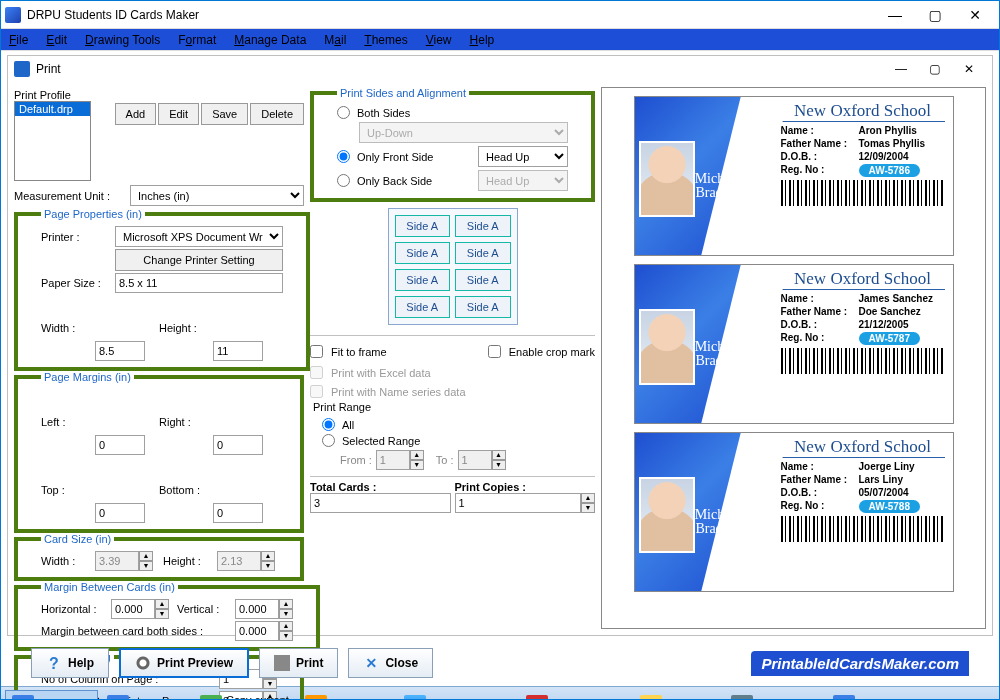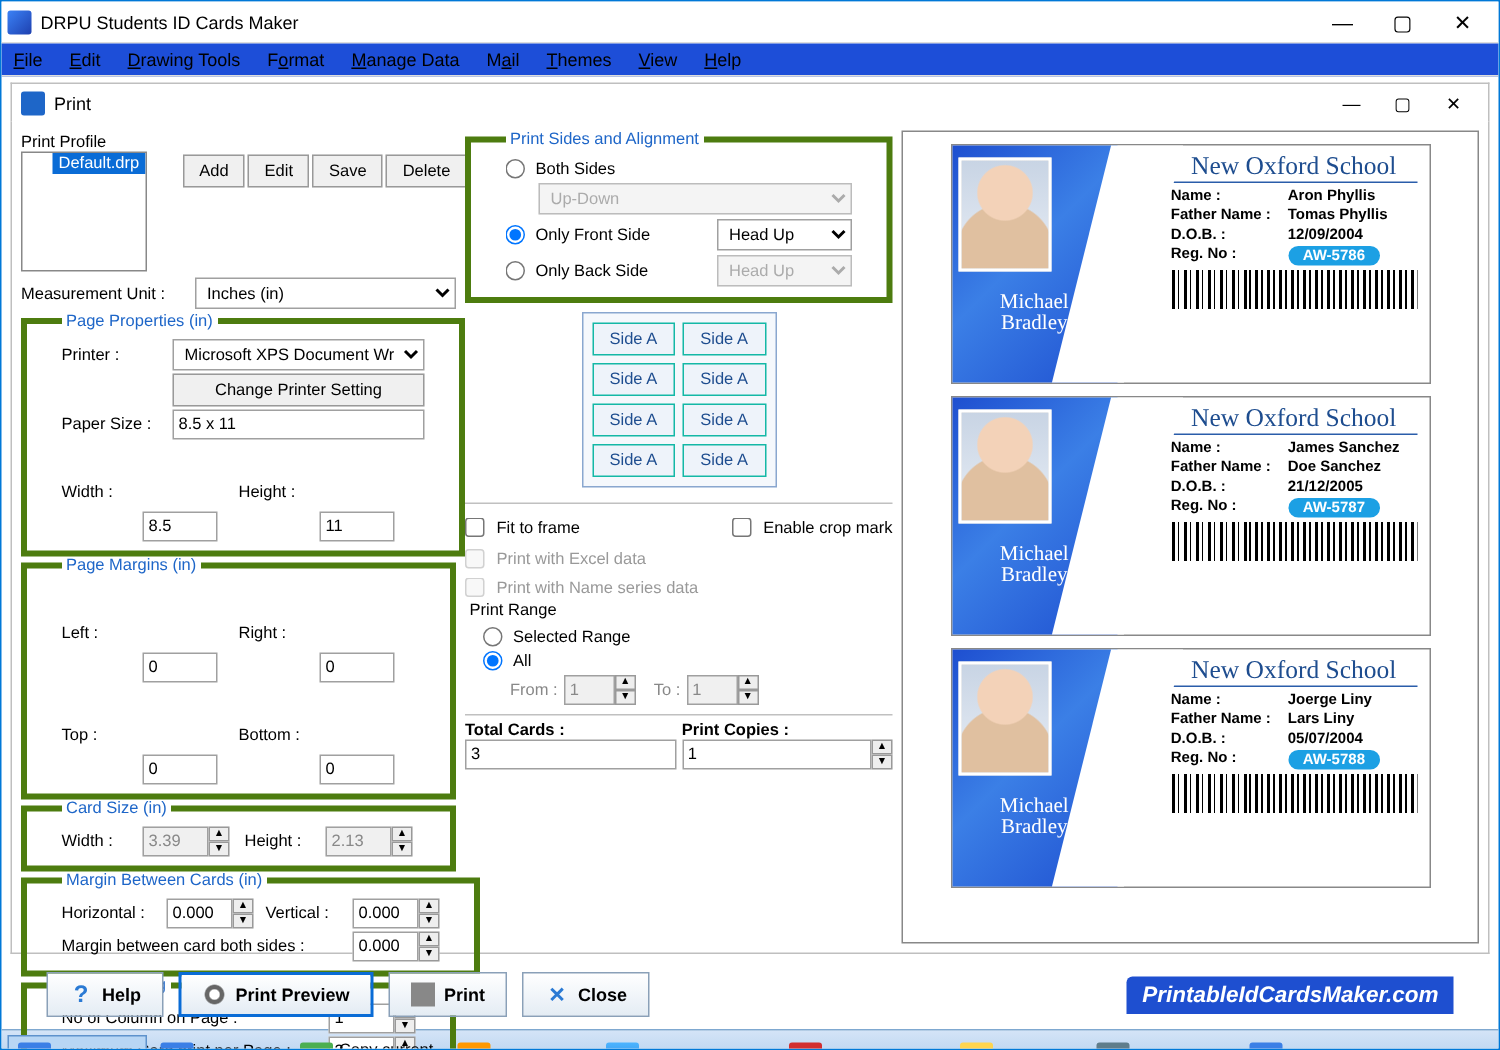--- a/index.html
+++ b/index.html
@@ -19,30 +19,30 @@
 .col { display: flex; flex-direction: column; }
 .col-left { width: 290px; }
 .col-mid { width: 285px; }
 .col-right { flex: 1; }
 .row { display: flex; align-items: center; margin: 2px 0; gap: 4px; }
 .lbl { font-size: 11px; }
 input[type="text"], select { border: 1px solid #a0a0a0; height: 20px; padding: 0 3px; font-size: 11px; background: #fff; }
 select { height: 21px; }
 .num { width: 50px; margin-top: 46px; }
 .btn { border: 1px solid #999; background: #f0f0f0; height: 22px; padding: 0 10px; font-size: 11px; cursor: pointer; display: flex; align-items: center; justify-content: center; }
-.profile-list { border: 1px solid #888; height: 80px; background: #fff; overflow: hidden; padding-left: 20px; }
+.profile-list { border: 1px solid #888; height: 80px; background: #fff; overflow: hidden; }
 .profile-item { background: #0a6cd6; color: #fff; padding: 1px 4px; font-size: 11px; }
 .radio-row { display: flex; align-items: center; gap: 4px; margin: 3px 0; }
 .side-grid { display: grid; grid-template-columns: 1fr 1fr; gap: 5px; width: 130px; margin: 6px auto; border:1px solid #8aa7cf; padding:6px; background:#f5f8fc;}
 .side-cell { border: 1px solid #14b8a6; background: #eef3fa; text-align: center; padding: 4px 2px; font-size: 11px; color: #1e4d8f; cursor:pointer;}
 .checkbox-row { display: flex; align-items: center; gap: 5px; margin: 3px 0; font-size: 11px; }
 .checkbox-row.disabled { color: #999; }
 .preview-pane { border: 1px solid #888; background: #fff; flex: 1; display: flex; flex-direction: column; align-items: center; padding: 6px; overflow: auto; gap: 4px; }
 .id-card { width: 320px; height: 160px; border: 1px solid #888; display: flex; background: #fff; position: relative; margin: 2px 0; }
-.id-left { width: 110px; background: linear-gradient(135deg,#1e4fd0,#3b7fe6 45%,#1e4fd0); display: flex; flex-direction: column; padding: 8px 4px 2px 4px; position:relative;}
+.id-left { width: 110px; background: linear-gradient(135deg,#1e4fd0,#3b7fe6 45%,#1e4fd0); display: flex; align-items: center; padding: 8px 4px 2px 4px; position:relative;}
 .id-left::before { content:""; position:absolute; right:-24px; top:0; bottom:0; width:48px; background:#fff; transform:skewX(-14deg); z-index:1;}
 .photo { width: 62px; height: 76px; background: #ddd; border: 2px solid #fff; z-index: 2; position: relative; overflow:hidden;}
 .photo::after{content:"";position:absolute;inset:0;background:radial-gradient(circle at 50% 30%,#f3d2b8 18px,transparent 19px),radial-gradient(circle at 50% 85%,#e0c0a0 32px,transparent 33px),linear-gradient(#c8d4e4,#e8eef6);}
 .sign { font-family: "Brush Script MT", cursive; color: #fff; font-size: 14px; margin-top: 14px; z-index: 2; line-height: 1; text-align: center; }
 .id-right { flex: 1; padding: 4px 8px 4px 36px; display: flex; flex-direction: column; }
 .school-name { font-family: "Times New Roman", serif; font-size: 17px; color: #1e4d8f; text-align: center; border-bottom: 1px solid #2a5daa; margin-bottom: 2px; }
 .field-row { display: flex; font-size: 10px; margin: 1px 0; }
 .field-row .k { width: 78px; font-weight: bold; }
 .field-row .v { flex: 1; font-weight: bold; }
 .reg-badge { background: #1ca0e4; color: #fff; padding: 1px 10px; border-radius: 8px; font-size: 10px; font-weight: bold; display:inline-block;}
@@ -286,26 +286,26 @@
         <span>Print with Excel data</span>
       </label>
     <label class="checkbox-row disabled">
         <input type="checkbox" disabled="" style="">
         <span>Print with Name series data</span>
       </label>
 
     <fieldset style="border:none;padding:2px 0;">
         <legend style="color:#000;">Print Range</legend>
       <div class="radio-row" style="margin-left:12px;">
+          <input type="radio" name="range" checked="" style="">
+          <span>All</span>
+        </div>
+      <div class="radio-row" style="margin-left:12px;">
           <input type="radio" name="range" style="">
           <span>Selected Range</span>
-        </div>
-      <div class="radio-row" style="margin-left:12px;">
-          <input type="radio" name="range" checked="" style="">
-          <span>All</span>
         </div>
       <div class="row" style="margin-left:30px;">
         <span class="lbl" style="color:#888;">From :</span>
         <div class="spinner">
             <input type="text" disabled="" style="width: 34px;" value="1">
             <div class="spin-btns">
               <div>▲</div>
               <div>▼</div>
             </div>
           </div>

